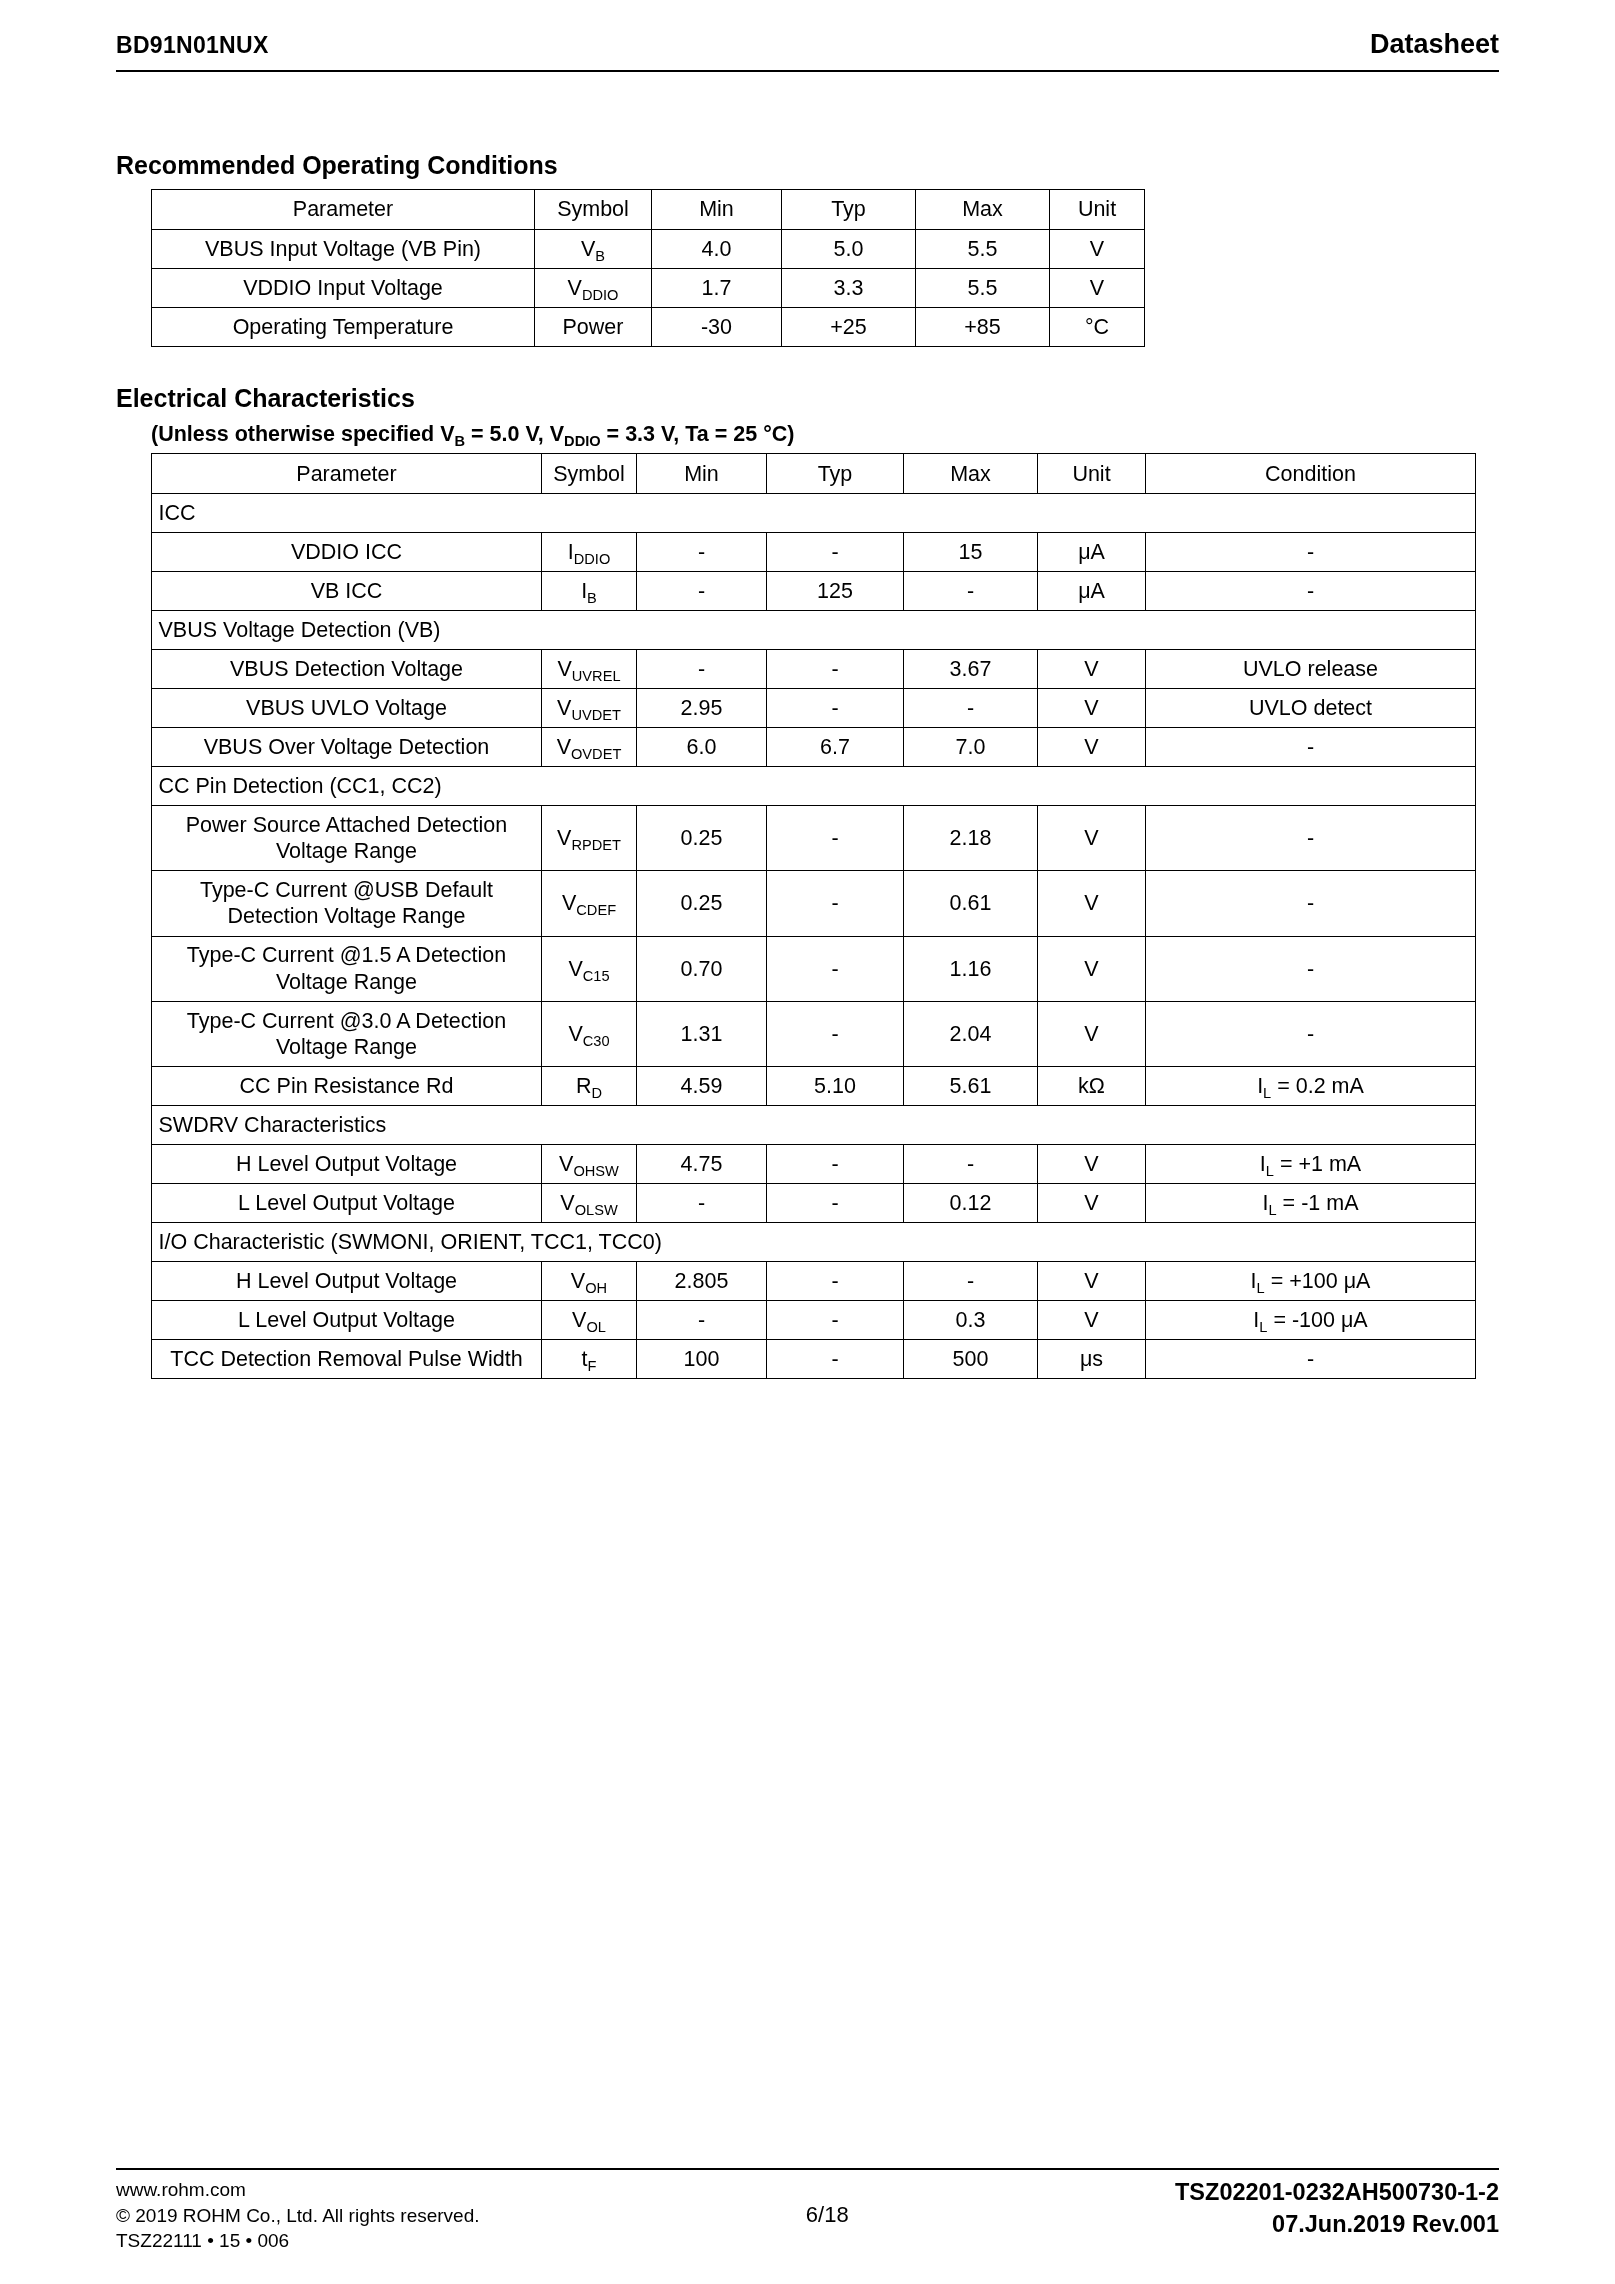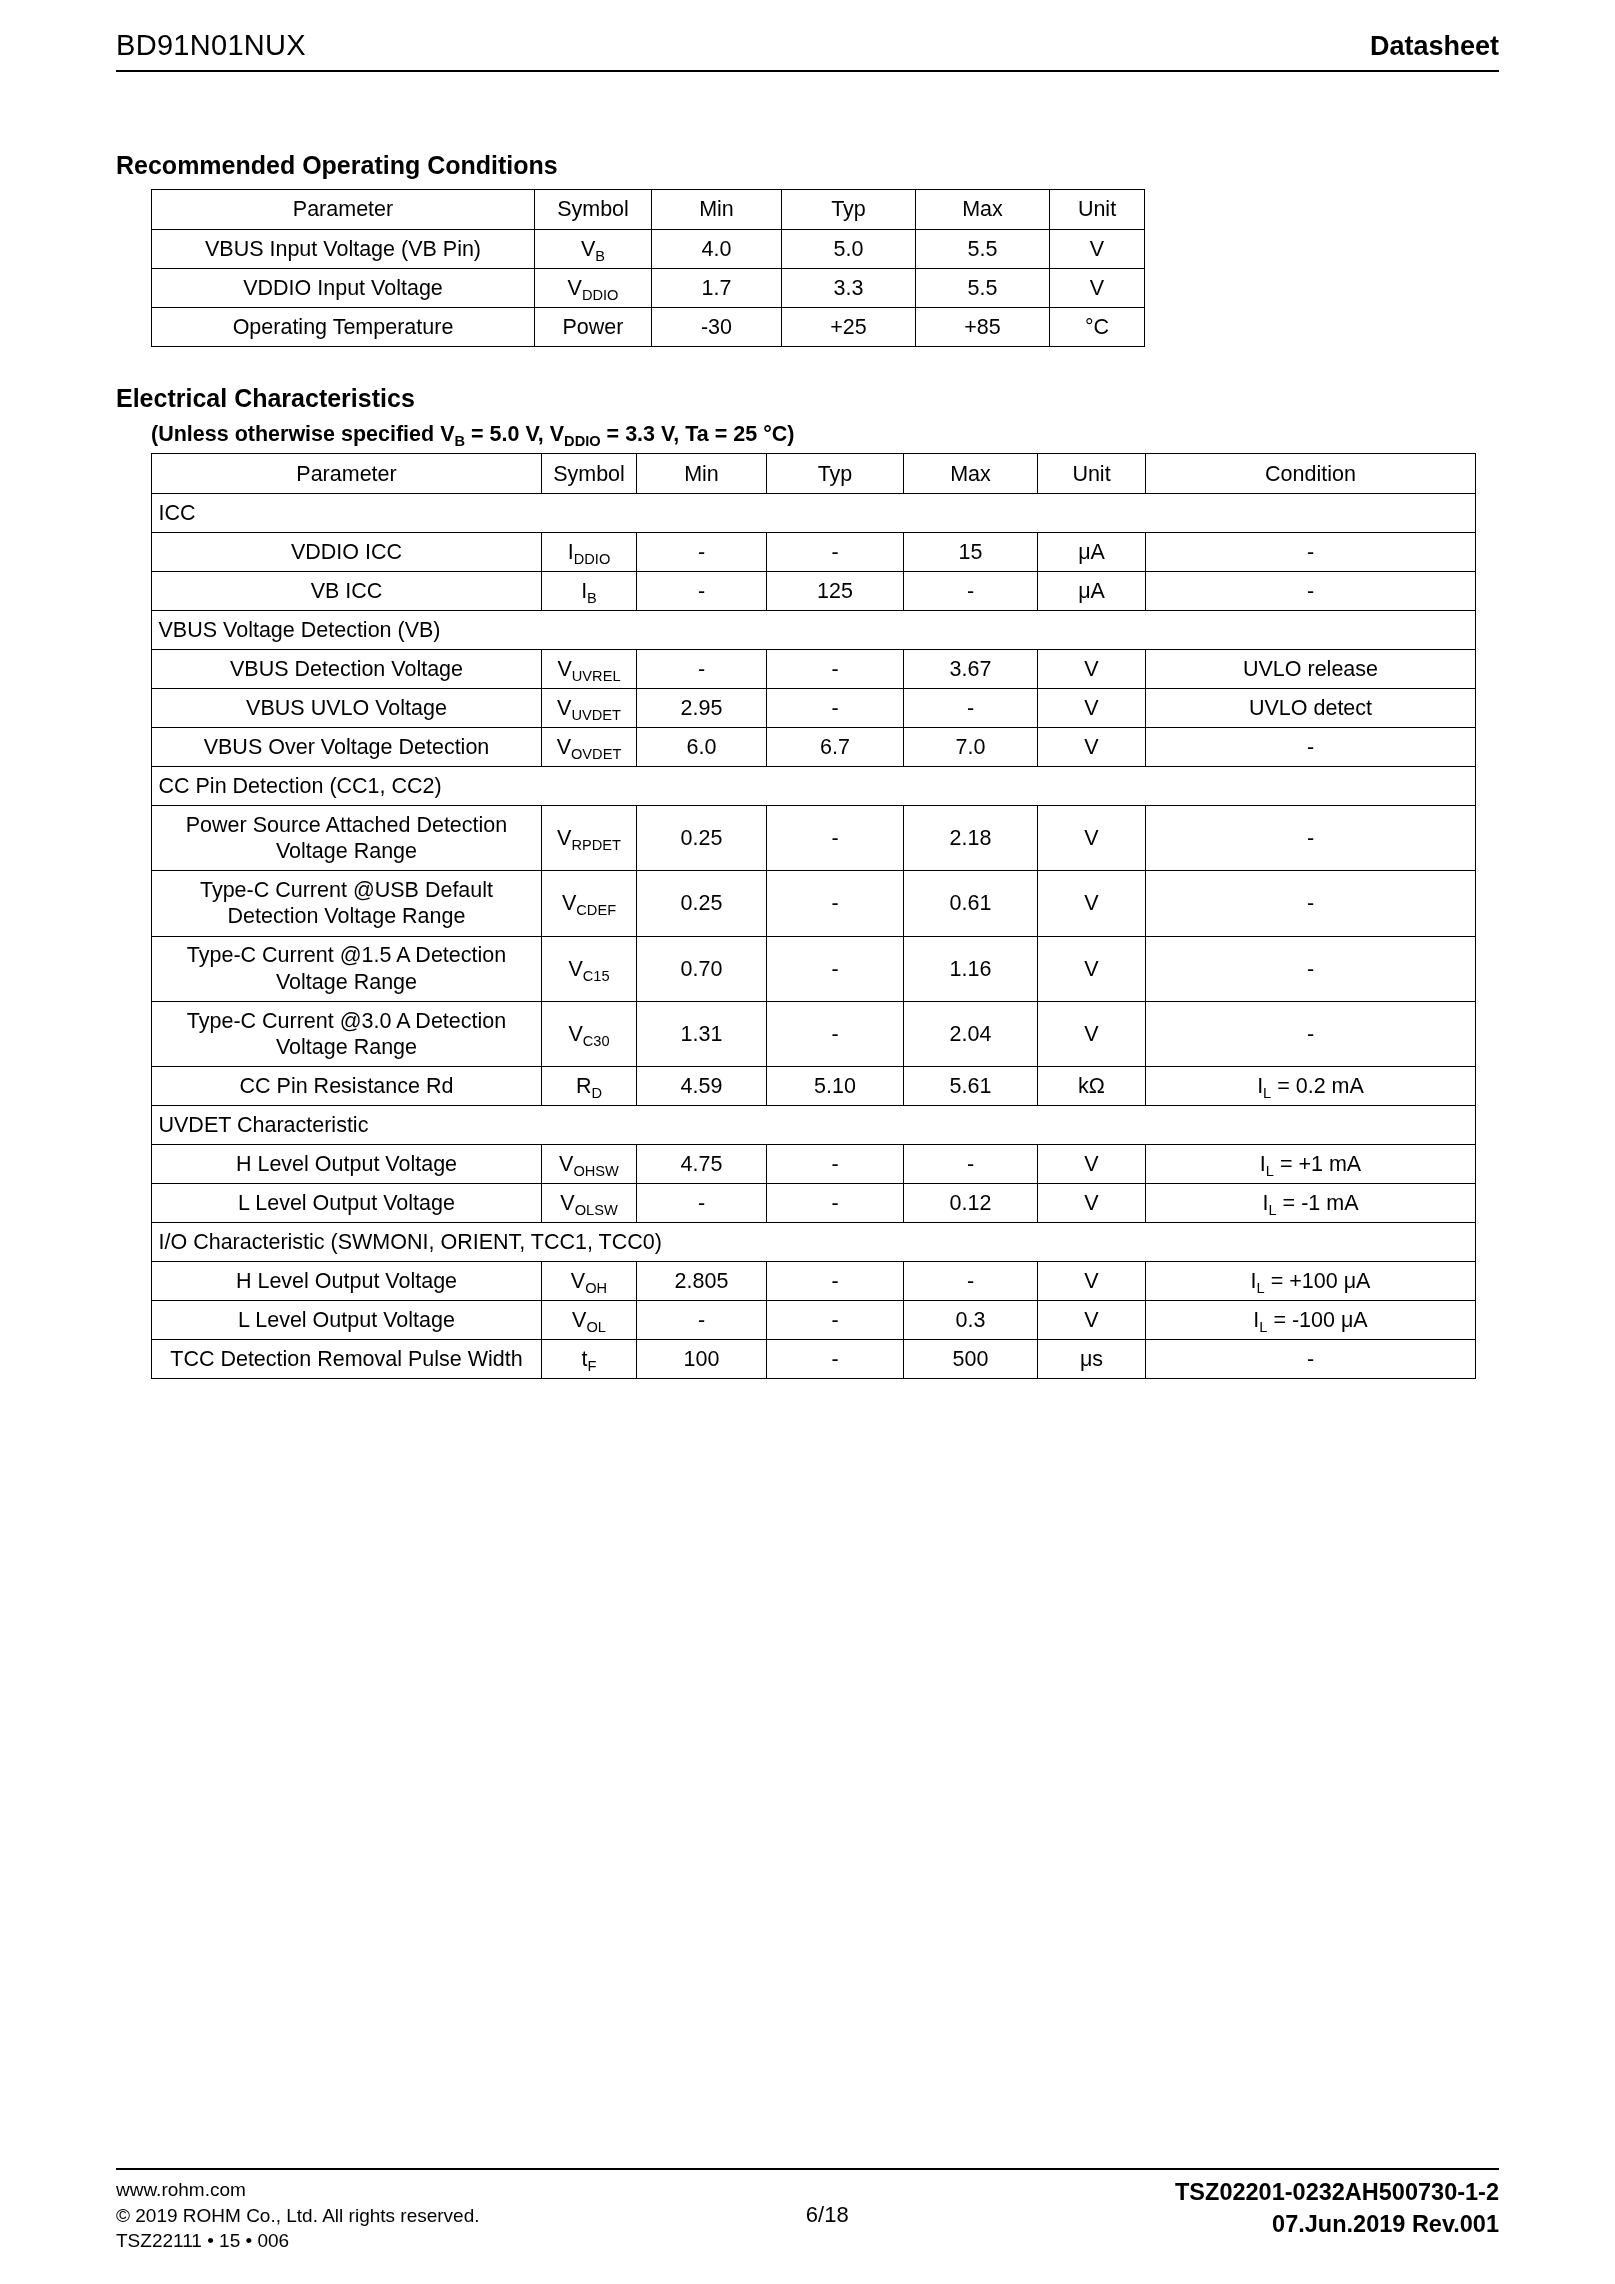--- a/index.html
+++ b/index.html
@@ -9,21 +9,21 @@
     background:#ffffff;
     color:#000;
     font-family:"Liberation Sans", sans-serif;
     overflow:hidden;
   }
   
   .hdr {
     position:absolute; top:29px; left:116px; right:117px;
     display:flex; justify-content:space-between; align-items:baseline;
   }
-  .part-no { font-size:29px; font-weight:normal; letter-spacing:0.3px; }
+  .part-no { font-size:23px; font-weight:bold; letter-spacing:0.3px; }
   .doc-label { font-size:27px; font-weight:bold; }
   .hdr-rule {
     position:absolute; top:70px; left:116px; right:117px;
     border-top:2.6px solid #000;
   }
   
   .content { position:absolute; top:151px; left:116px; right:117px; }
   h2.sec-title { font-size:25px; font-weight:bold; margin:0 0 9px 0; }
   .ec-title { margin-top:37px !important; }
   .note { font-size:21.5px; margin:0 0 6.5px 35px;font-weight:bold; }
@@ -241,21 +241,21 @@
           <tr>
             <td class="al-l">CC Pin Resistance Rd</td>
             <td class="al-l"><span>R</span><sub>D</sub></td>
             <td class="al-c">4.59</td>
             <td class="al-c">5.10</td>
             <td class="al-c">5.61</td>
             <td class="al-c">kΩ</td>
             <td class="al-l"><span>I</span><sub>L</sub><span> = 0.2 mA</span></td>
           </tr>
           <tr>
-            <td colspan="7" class="group">UVDET Characteristic</td>
+            <td colspan="7" class="group">SWDRV Characteristics</td>
           </tr>
           <tr>
             <td class="al-l">H Level Output Voltage</td>
             <td class="al-l"><span>V</span><sub>OHSW</sub></td>
             <td class="al-c">4.75</td>
             <td class="al-c">-</td>
             <td class="al-c">-</td>
             <td class="al-c">V</td>
             <td class="al-l"><span>I</span><sub>L</sub><span> = +1 mA</span></td>
           </tr>

